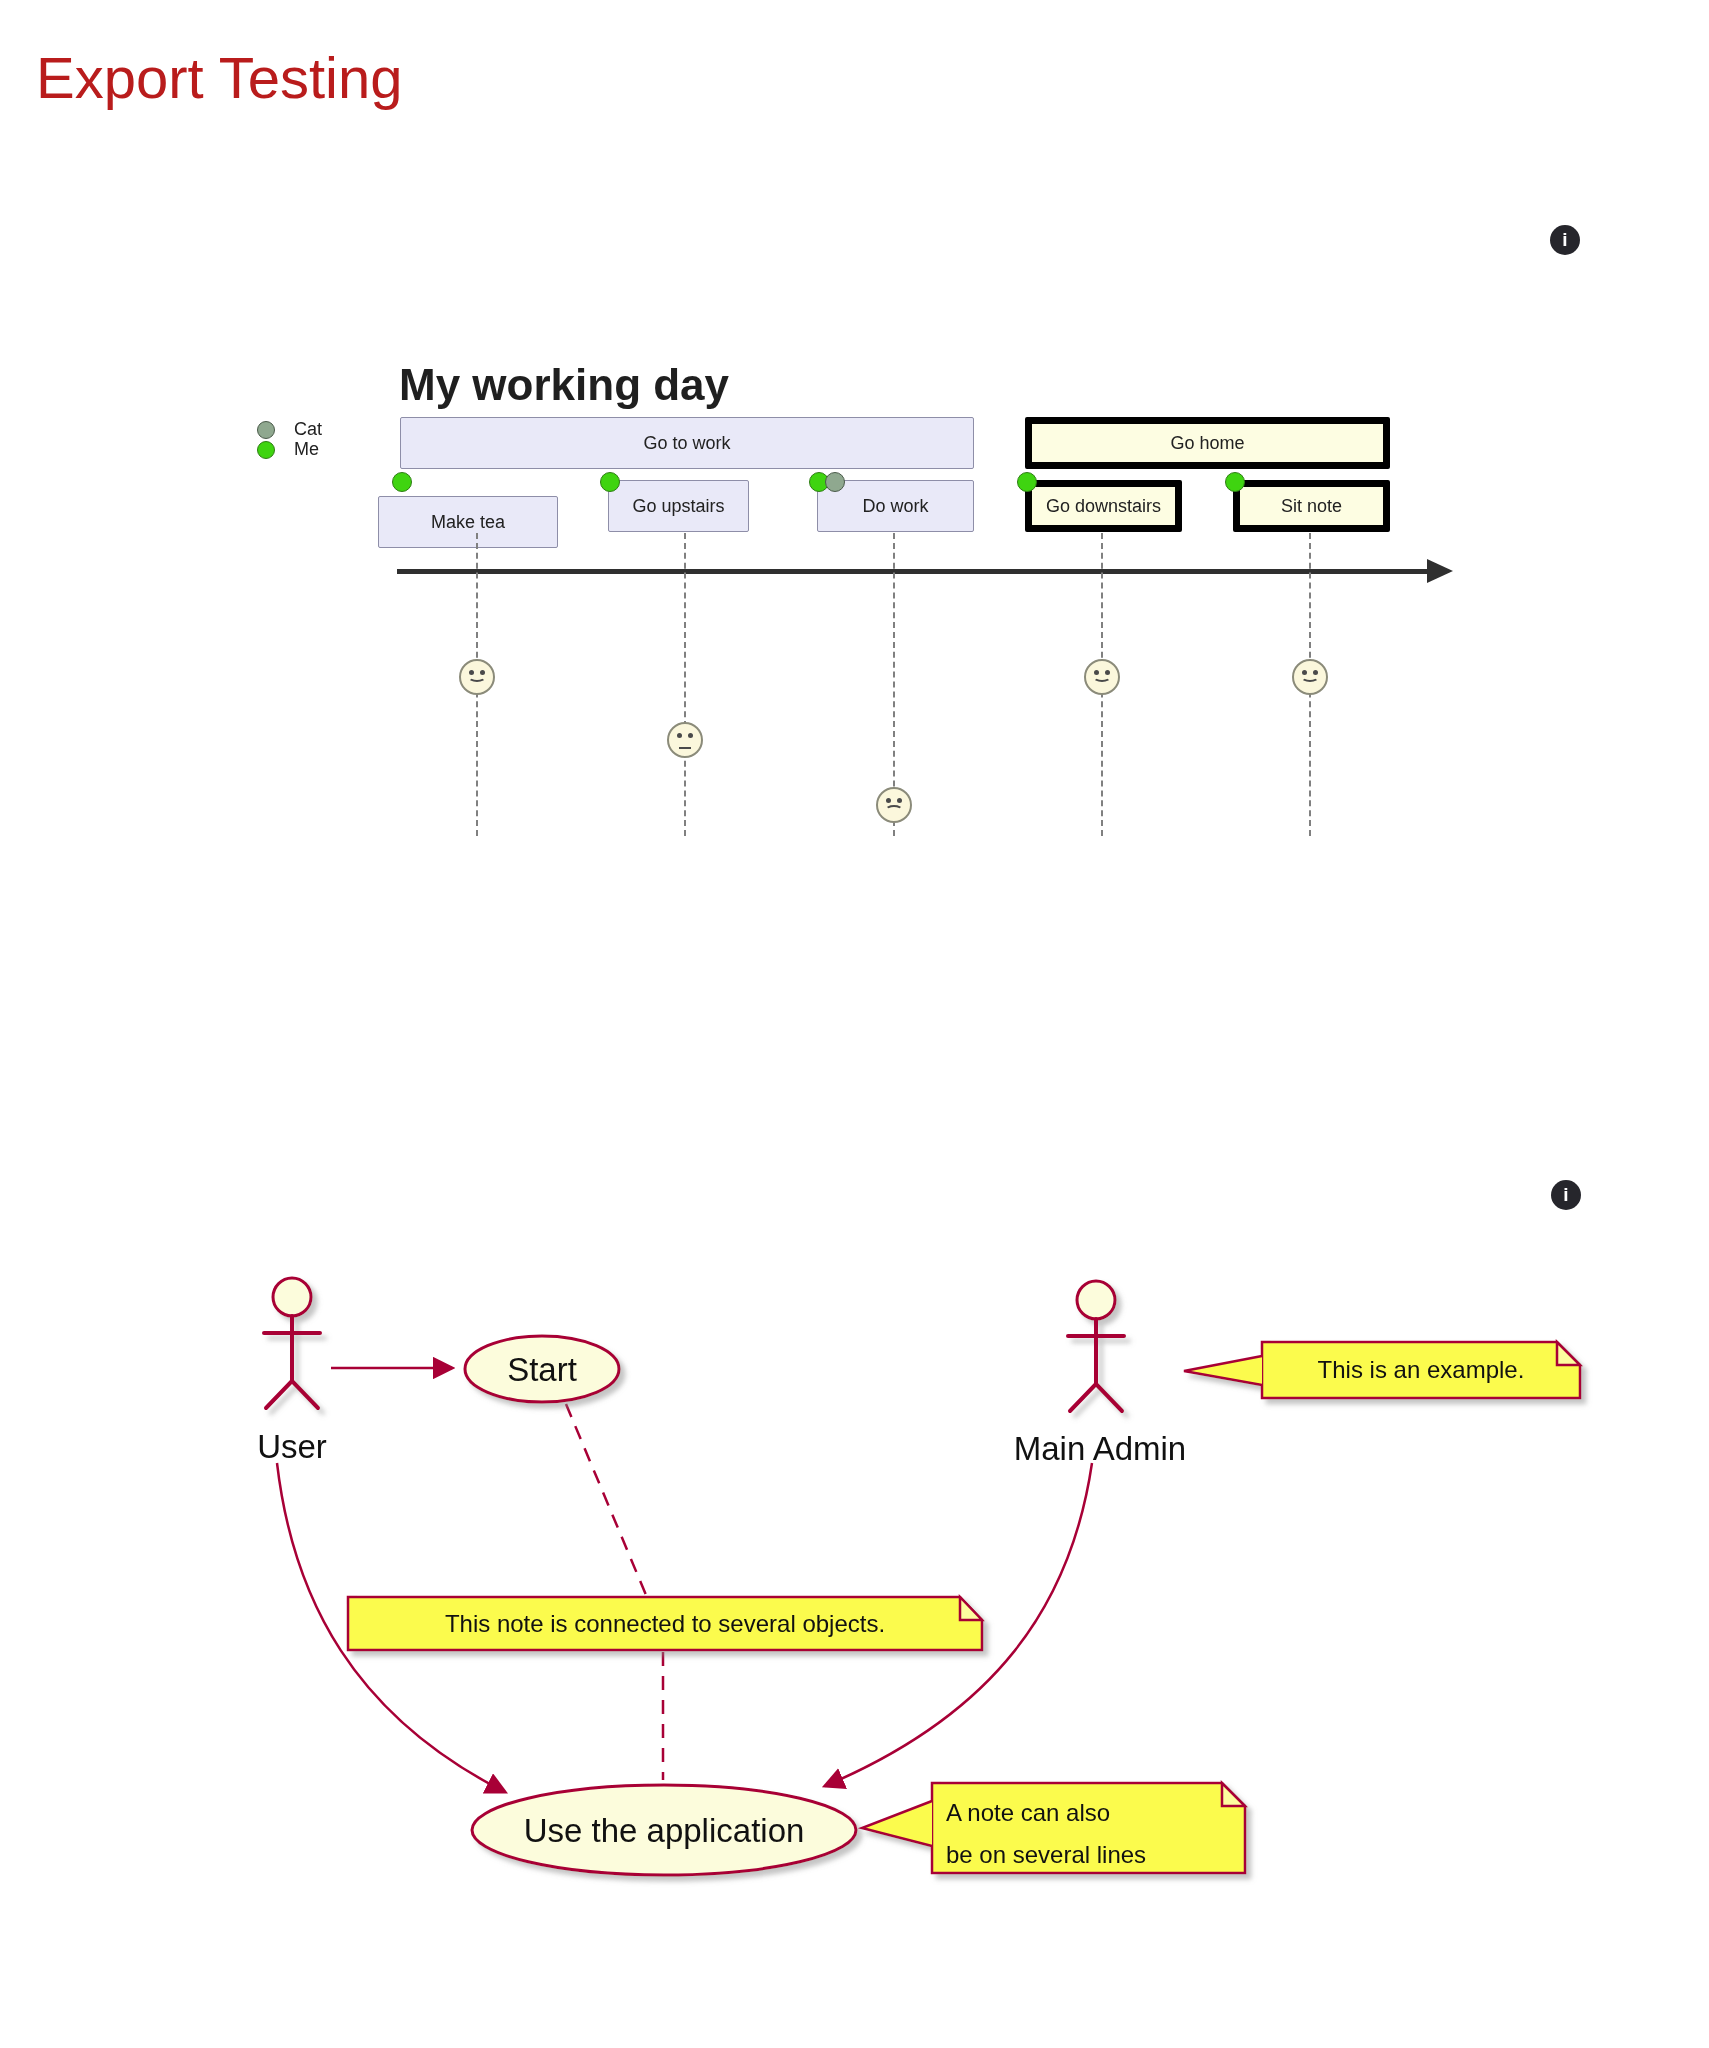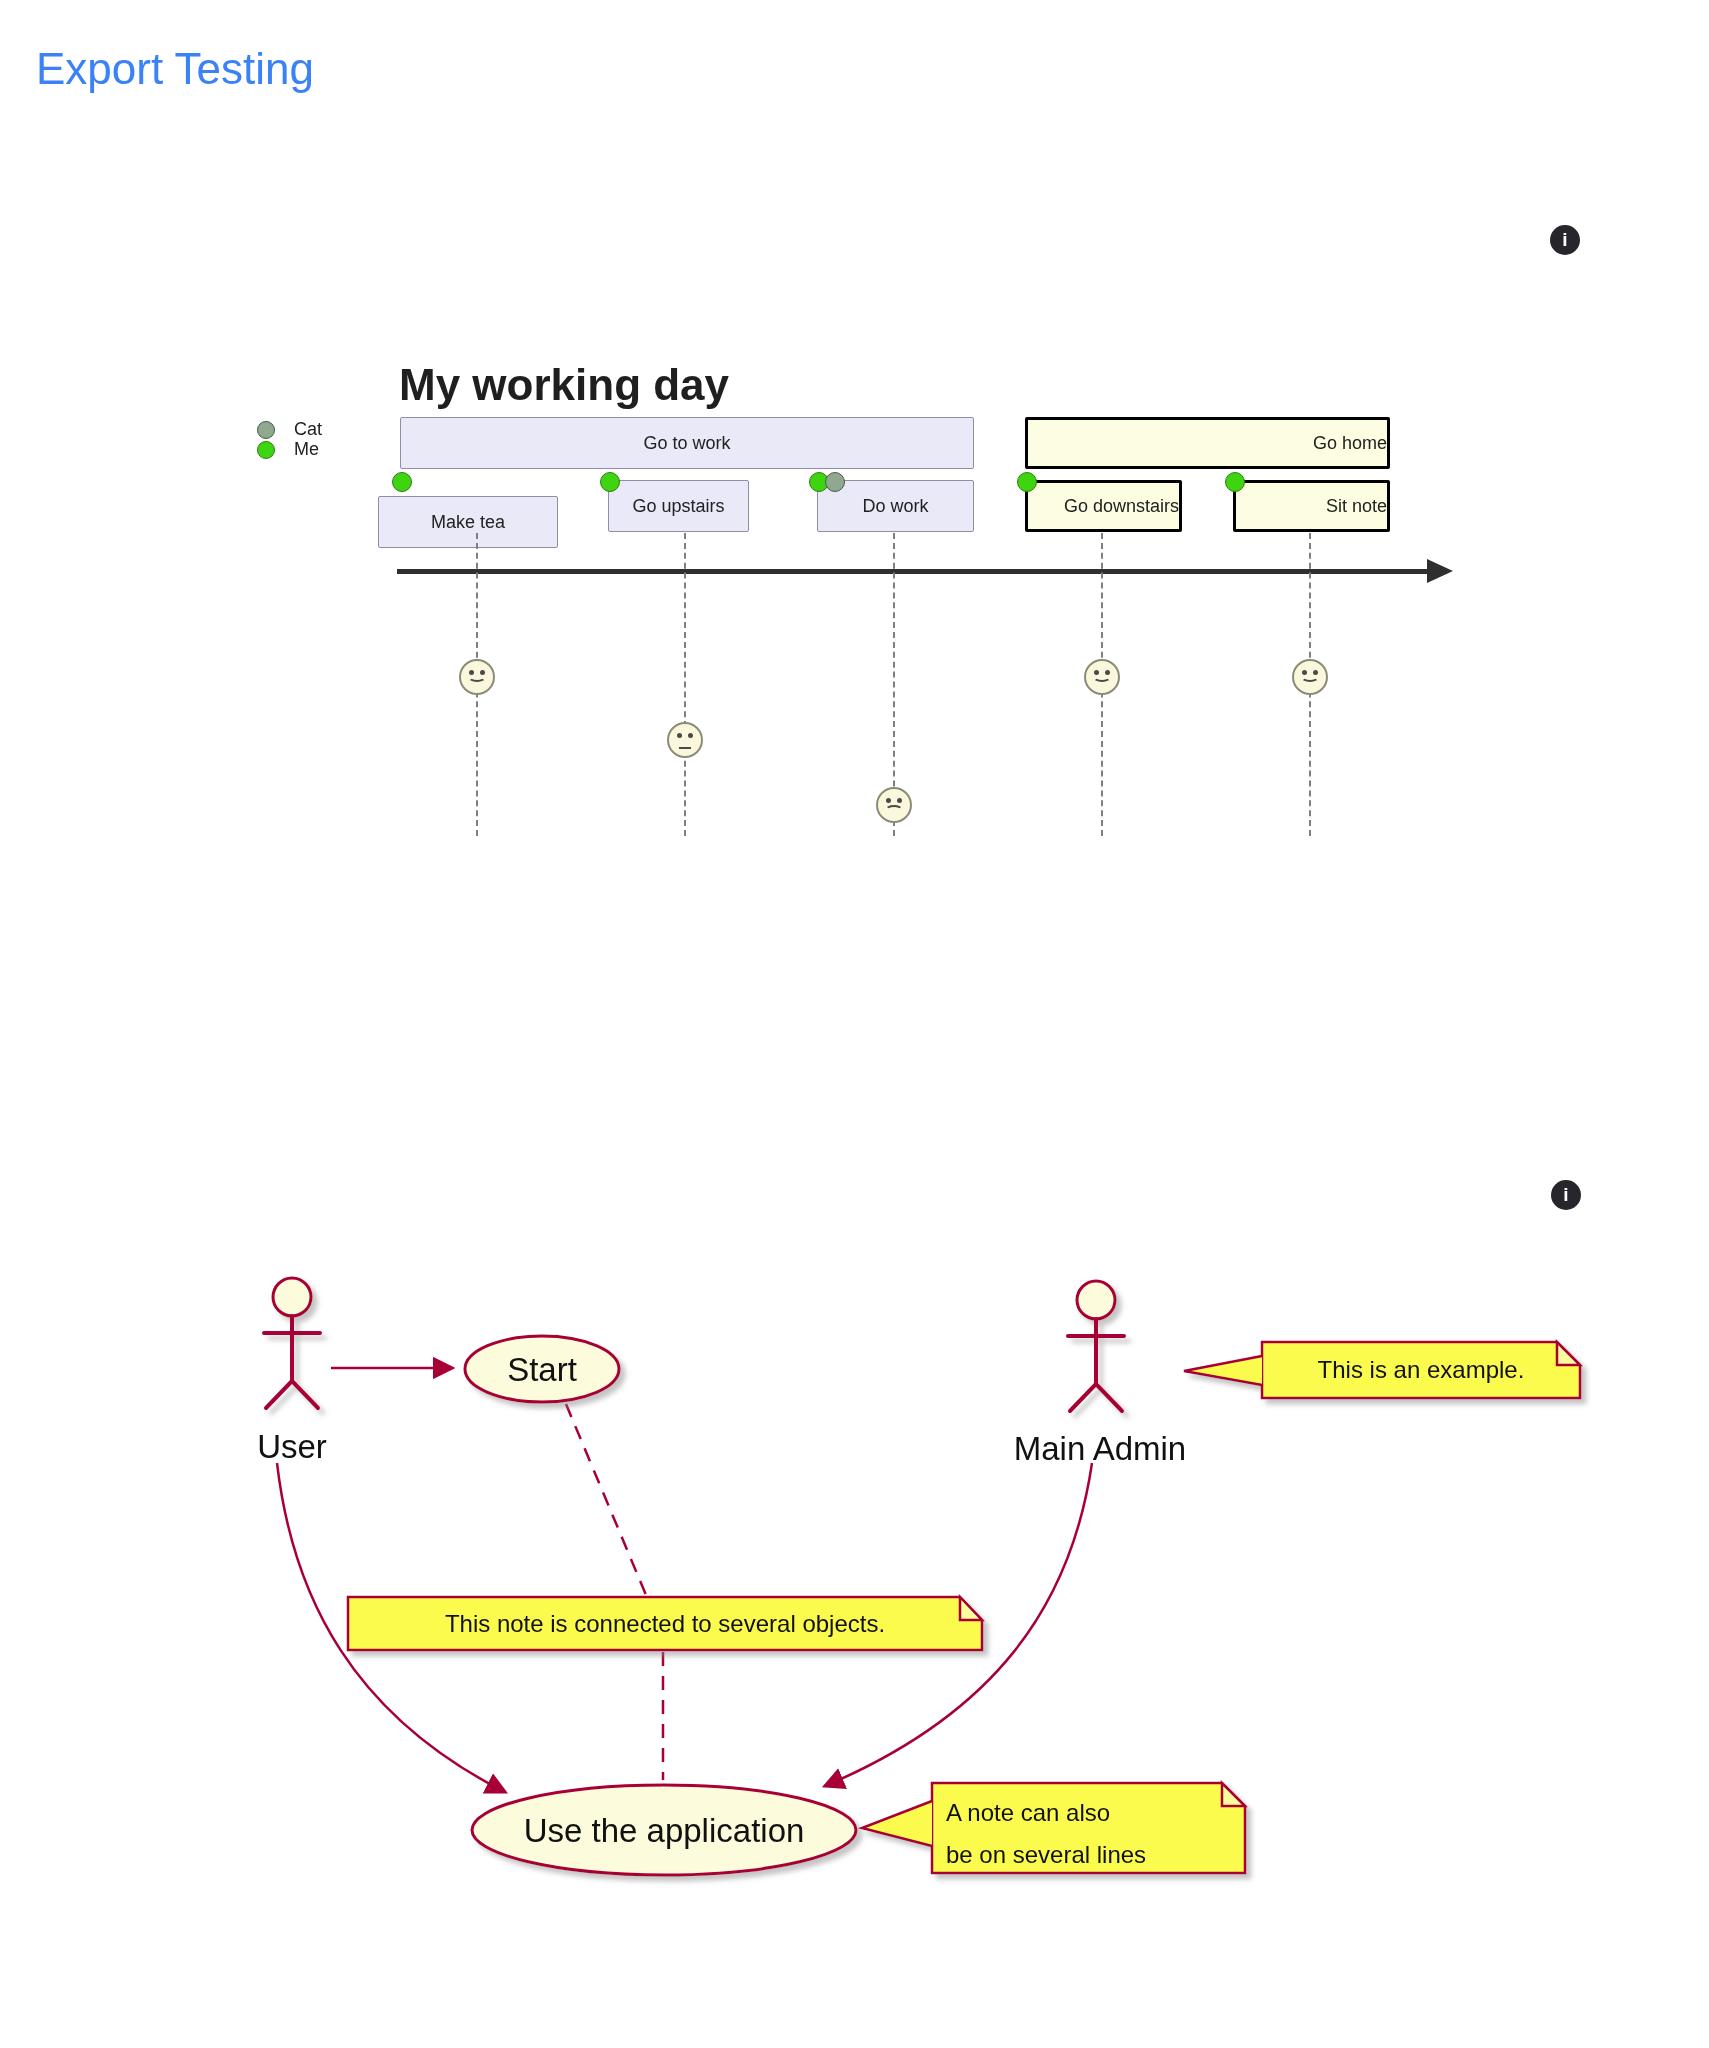--- a/index.html
+++ b/index.html
@@ -3,37 +3,37 @@
 <meta charset="utf-8">
 <style>
   html,body{margin:0;padding:0;}
   body{
     width:1709px;height:2048px;background:#ffffff;position:relative;
     font-family:"Liberation Sans", sans-serif;overflow:hidden;
   }
   .abs{position:absolute;}
 
   
-  .page-title{left:36px;top:44px;font-size:44px;font-weight:400;color:#3b82f6;}
+  .page-title{left:36px;top:44px;font-size:58px;font-weight:400;color:#b91c1c;}
 
   
   .info-icon{width:30px;height:30px;border-radius:50%;background:#26262c;color:#fff;
     display:flex;align-items:center;justify-content:center;font-size:19px;font-weight:700;cursor:pointer;}
 
   
   .tl-title{left:399px;top:360px;font-size:44px;font-weight:700;color:#1f1f1f;}
   .legend-dot{width:18px;height:18px;border-radius:50%;box-sizing:border-box;}
   .legend-label{font-size:18px;color:#222;}
   .dot-cat{background:#8FA88F;border:1.5px solid #4a5a4a;}
   .dot-me{background:#3FD410;border:1.5px solid #2e7d14;}
 
   .g-box{position:absolute;height:52px;box-sizing:border-box;display:flex;align-items:center;
     justify-content:center;font-size:18px;color:#222;border-radius:2px;}
   .lav{background:#E9E9F8;border:1px solid #8E8EA8;}
-  .crm{background:#FDFDE2;border:3px solid #000000;justify-content:flex-end;}
+  .crm{background:#FDFDE2;border:7px solid #000000;}
 
   .marker-dot{position:absolute;width:20px;height:20px;border-radius:50%;box-sizing:border-box;}
   .marker-dot.me{background:#3FD410;border:1.5px solid #2e7d14;}
   .marker-dot.cat{background:#8FA88F;border:1.5px solid #4a5a4a;}
 
   .tl-line{left:397px;top:569px;width:1032px;height:5px;background:#2F2F2F;}
   .tl-head{left:1427px;top:559px;width:0;height:0;border-left:26px solid #2F2F2F;
     border-top:12px solid transparent;border-bottom:12px solid transparent;}
   .dash-v{width:0;border-left:2px dashed #808080;top:533px;height:303px;}
 

